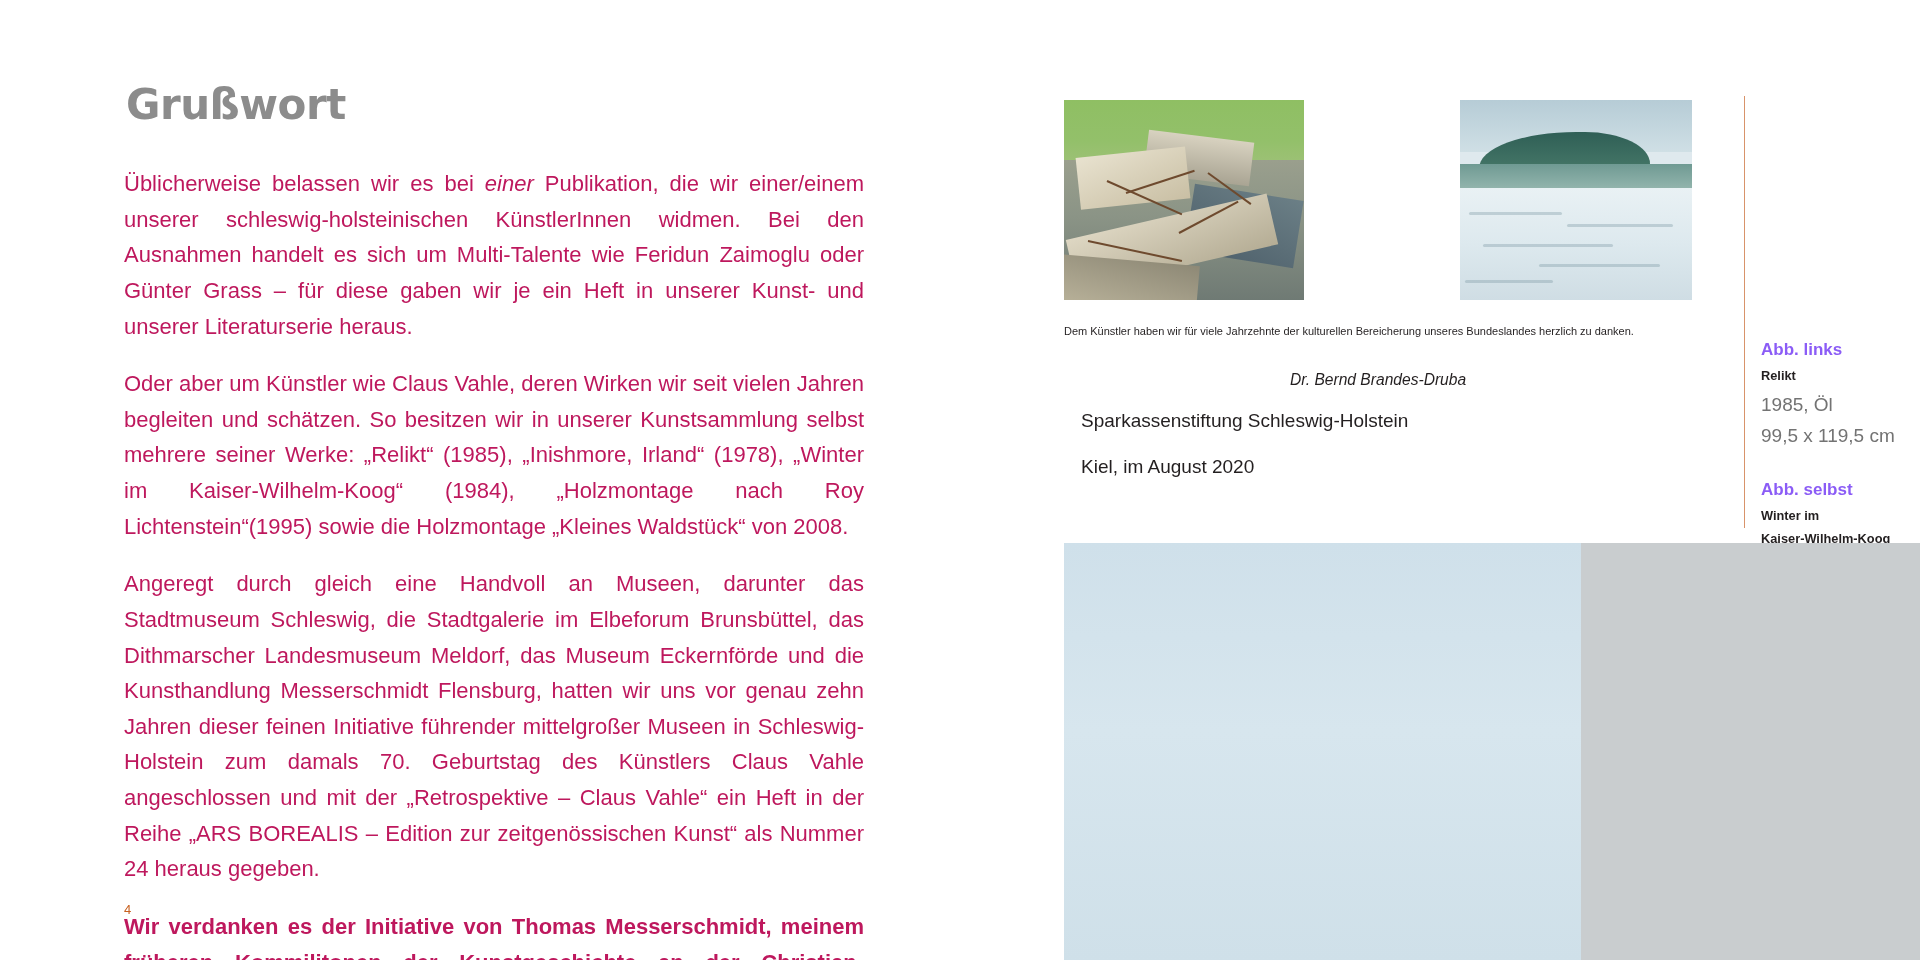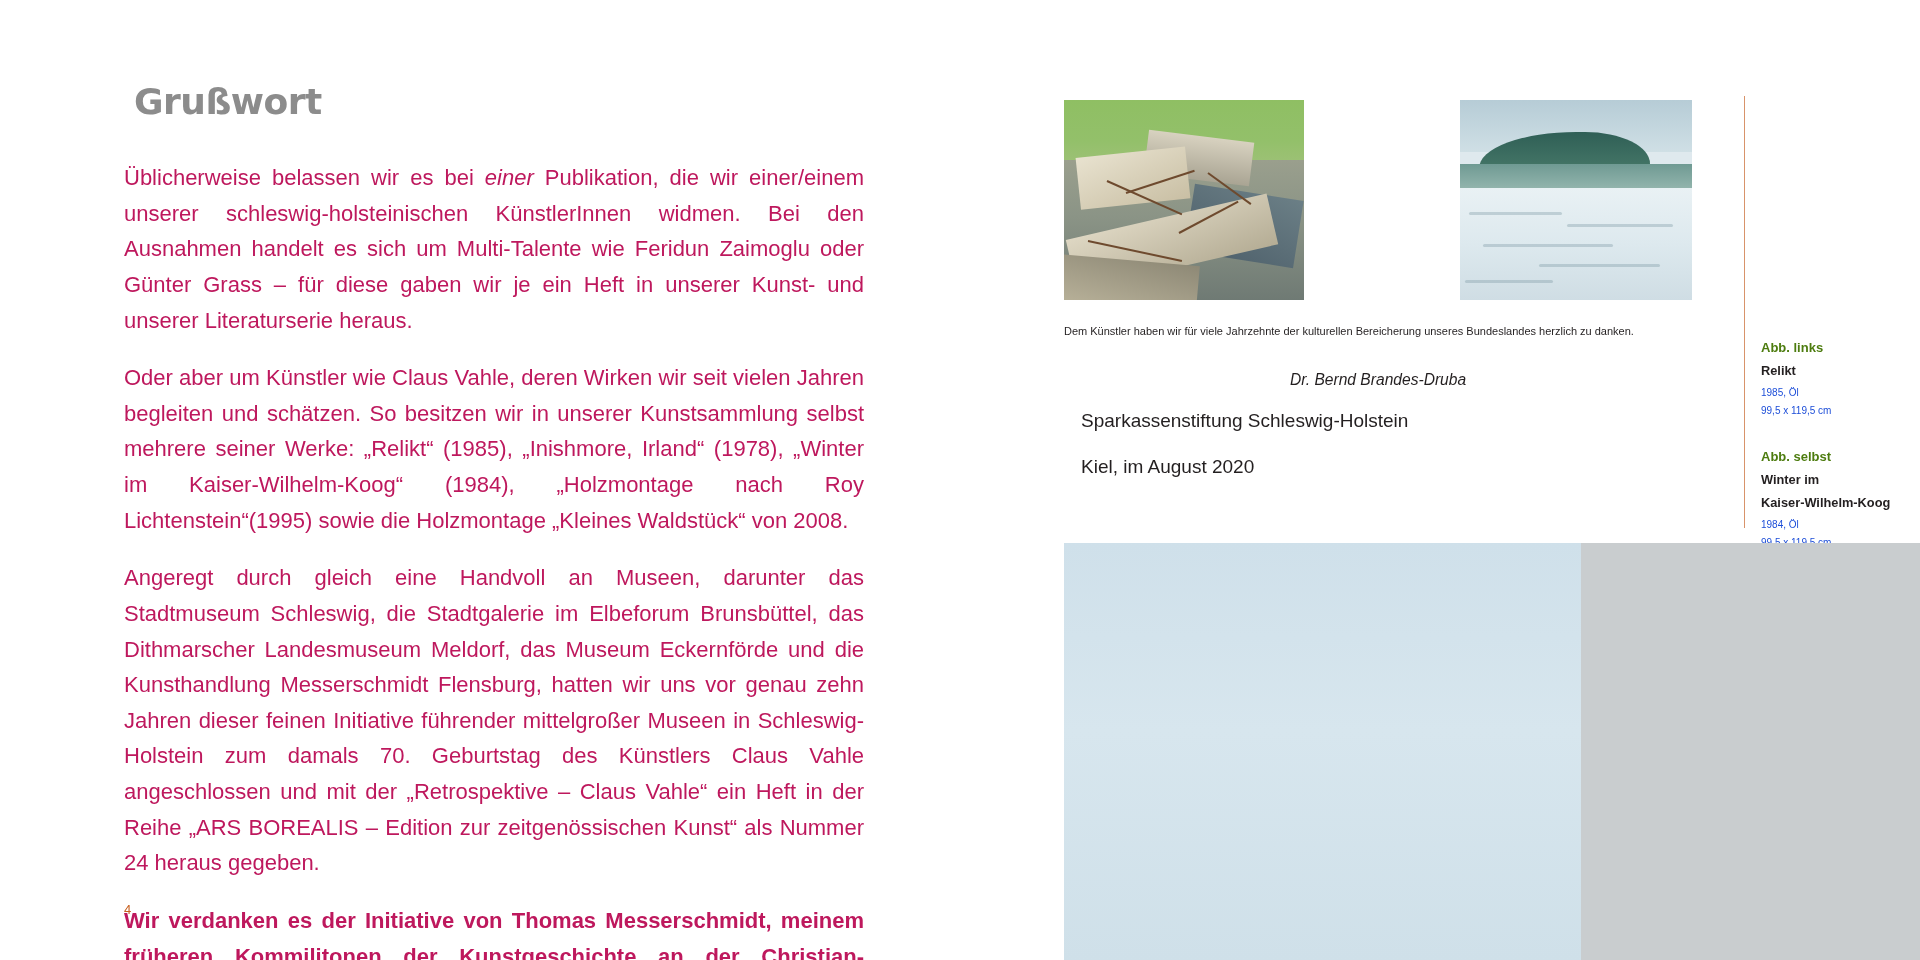--- a/index.html
+++ b/index.html
@@ -24,24 +24,24 @@
   
   .left-col {
     position: absolute;
     left: 124px;
     top: 84px;
     width: 740px;
   }
   .headline {
     font-family: "DejaVu Sans", sans-serif;
     font-weight: bold;
-    font-size: 36px;
+    font-size: 42px;
     letter-spacing: -0.5px;
     color: #8c8c8c;
-    margin: 0 0 40px 10px;
+    margin: 0 0 40px 2px;
     line-height: 1;
   }
   .body-par {
     font-size: 22px;
     line-height: 1.62;
     text-align: justify;
     margin: 0 0 22px 0;
     color: #be185d;
     hyphens: manual;
   }
@@ -166,35 +166,35 @@
     height: 432px;
     background: #d8936a;
   }
   .margin-col {
     position: absolute;
     left: 697px;
     top: 340px;
     width: 150px;
   }
   .m-label {
-    font-size: 13px;
+    font-size: 17px;
     font-weight: bold;
-    color: #4d7c0f;
+    color: #8b5cf6;
     margin: 0 0 7px 0;
   }
   .m-title {
     font-size: 12.8px;
     font-weight: bold;
     color: #231f20;
     margin: 0 0 5px 0;
     line-height: 1.45;
   }
   .m-line {
-    font-size: 10px;
-    color: #1d4ed8;
+    font-size: 19px;
+    color: #737373;
     margin: 0 0 4px 0;
     line-height: 1.45;
   }
   .m-gap { height: 26px; }
 </style>
 </head>
 <body>
 
 <div class="page">
 

